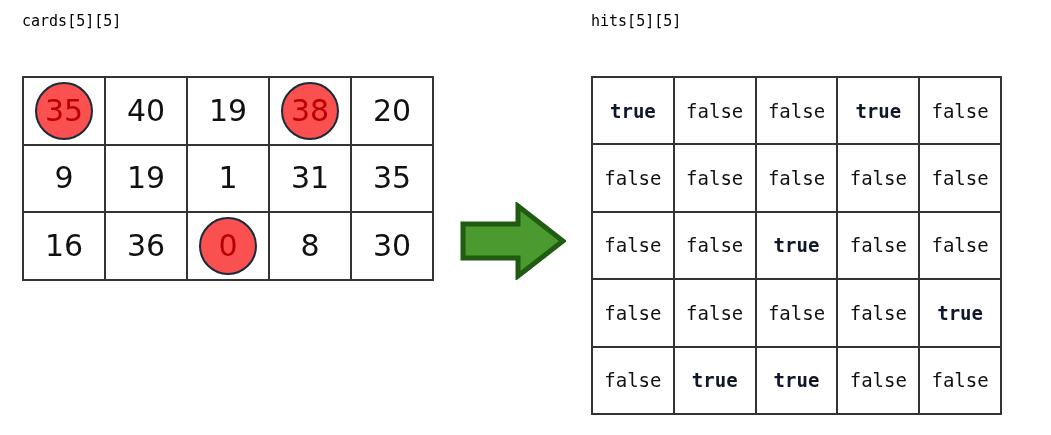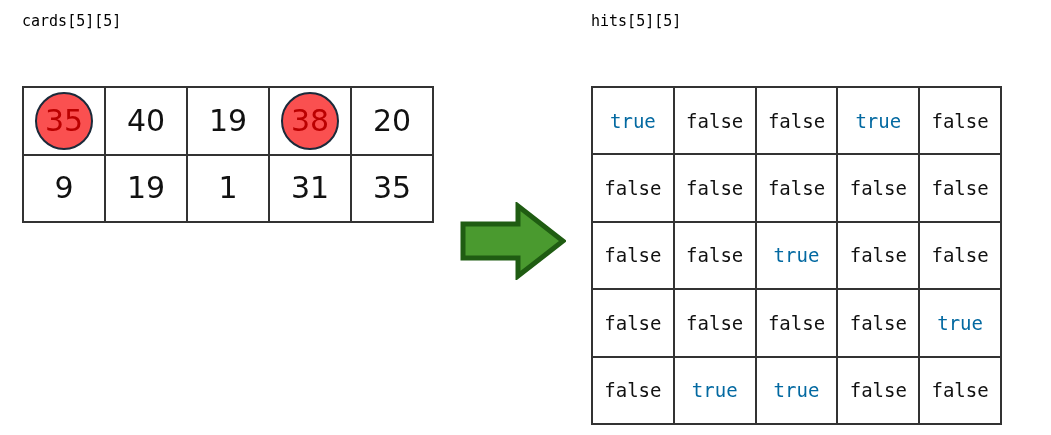--- a/index.html
+++ b/index.html
@@ -31,21 +31,21 @@
     font-family: "DejaVu Sans Mono", monospace;
     font-size: 15px;
     letter-spacing: 0px;
     color: #000000;
     white-space: pre;
   }
 
   
   .grid {
     position: absolute;
-    top: 86px;
+    top: 76px;
     left: 0;
     border-collapse: collapse;
     table-layout: fixed;
   }
   .grid td {
     border: 2px solid #333333;
     padding: 0;
     text-align: center;
     vertical-align: middle;
     background: #ffffff;
@@ -95,22 +95,22 @@
   
   #hits-grid { width: 399px; }
   #hits-grid td {
     width: 79.8px;
     height: 65.4px;
     font-family: "DejaVu Sans Mono", monospace;
     font-size: 19px;
     color: #111111;
   }
   #hits-grid td.is-true {
-    color: #0369a1;
-    font-weight: normal;
+    color: #0f172a;
+    font-weight: bold;
   }
 
   
   #arrow {
     position: absolute;
     left: 460px;
     top: 202px;
     width: 106px;
     height: 78px;
   }
@@ -166,20 +166,47 @@
             </div>
           </td>
           <td>
             <div class="cell-inner">
               <span class="num">31</span>
             </div>
           </td>
           <td>
             <div class="cell-inner">
               <span class="num">35</span>
+            </div>
+          </td>
+        </tr>
+        <tr>
+          <td>
+            <div class="cell-inner">
+              <span class="num">16</span>
+            </div>
+          </td>
+          <td>
+            <div class="cell-inner">
+              <span class="num">36</span>
+            </div>
+          </td>
+          <td>
+            <div class="cell-inner marked">
+              <span class="num">0</span>
+            </div>
+          </td>
+          <td>
+            <div class="cell-inner">
+              <span class="num">8</span>
+            </div>
+          </td>
+          <td>
+            <div class="cell-inner">
+              <span class="num">30</span>
             </div>
           </td>
         </tr>
       </tbody>
   </table>
 </div>
 
 <div id="arrow">
   <svg width="106" height="78" viewBox="0 0 106 78">
     <polygon id="arrow-poly" points="3,22 58,22 58,4 103,39 58,74 58,56 3,56" stroke-width="5" stroke-linejoin="miter" fill="#4a9a2f" stroke="#1f5c12"></polygon>

